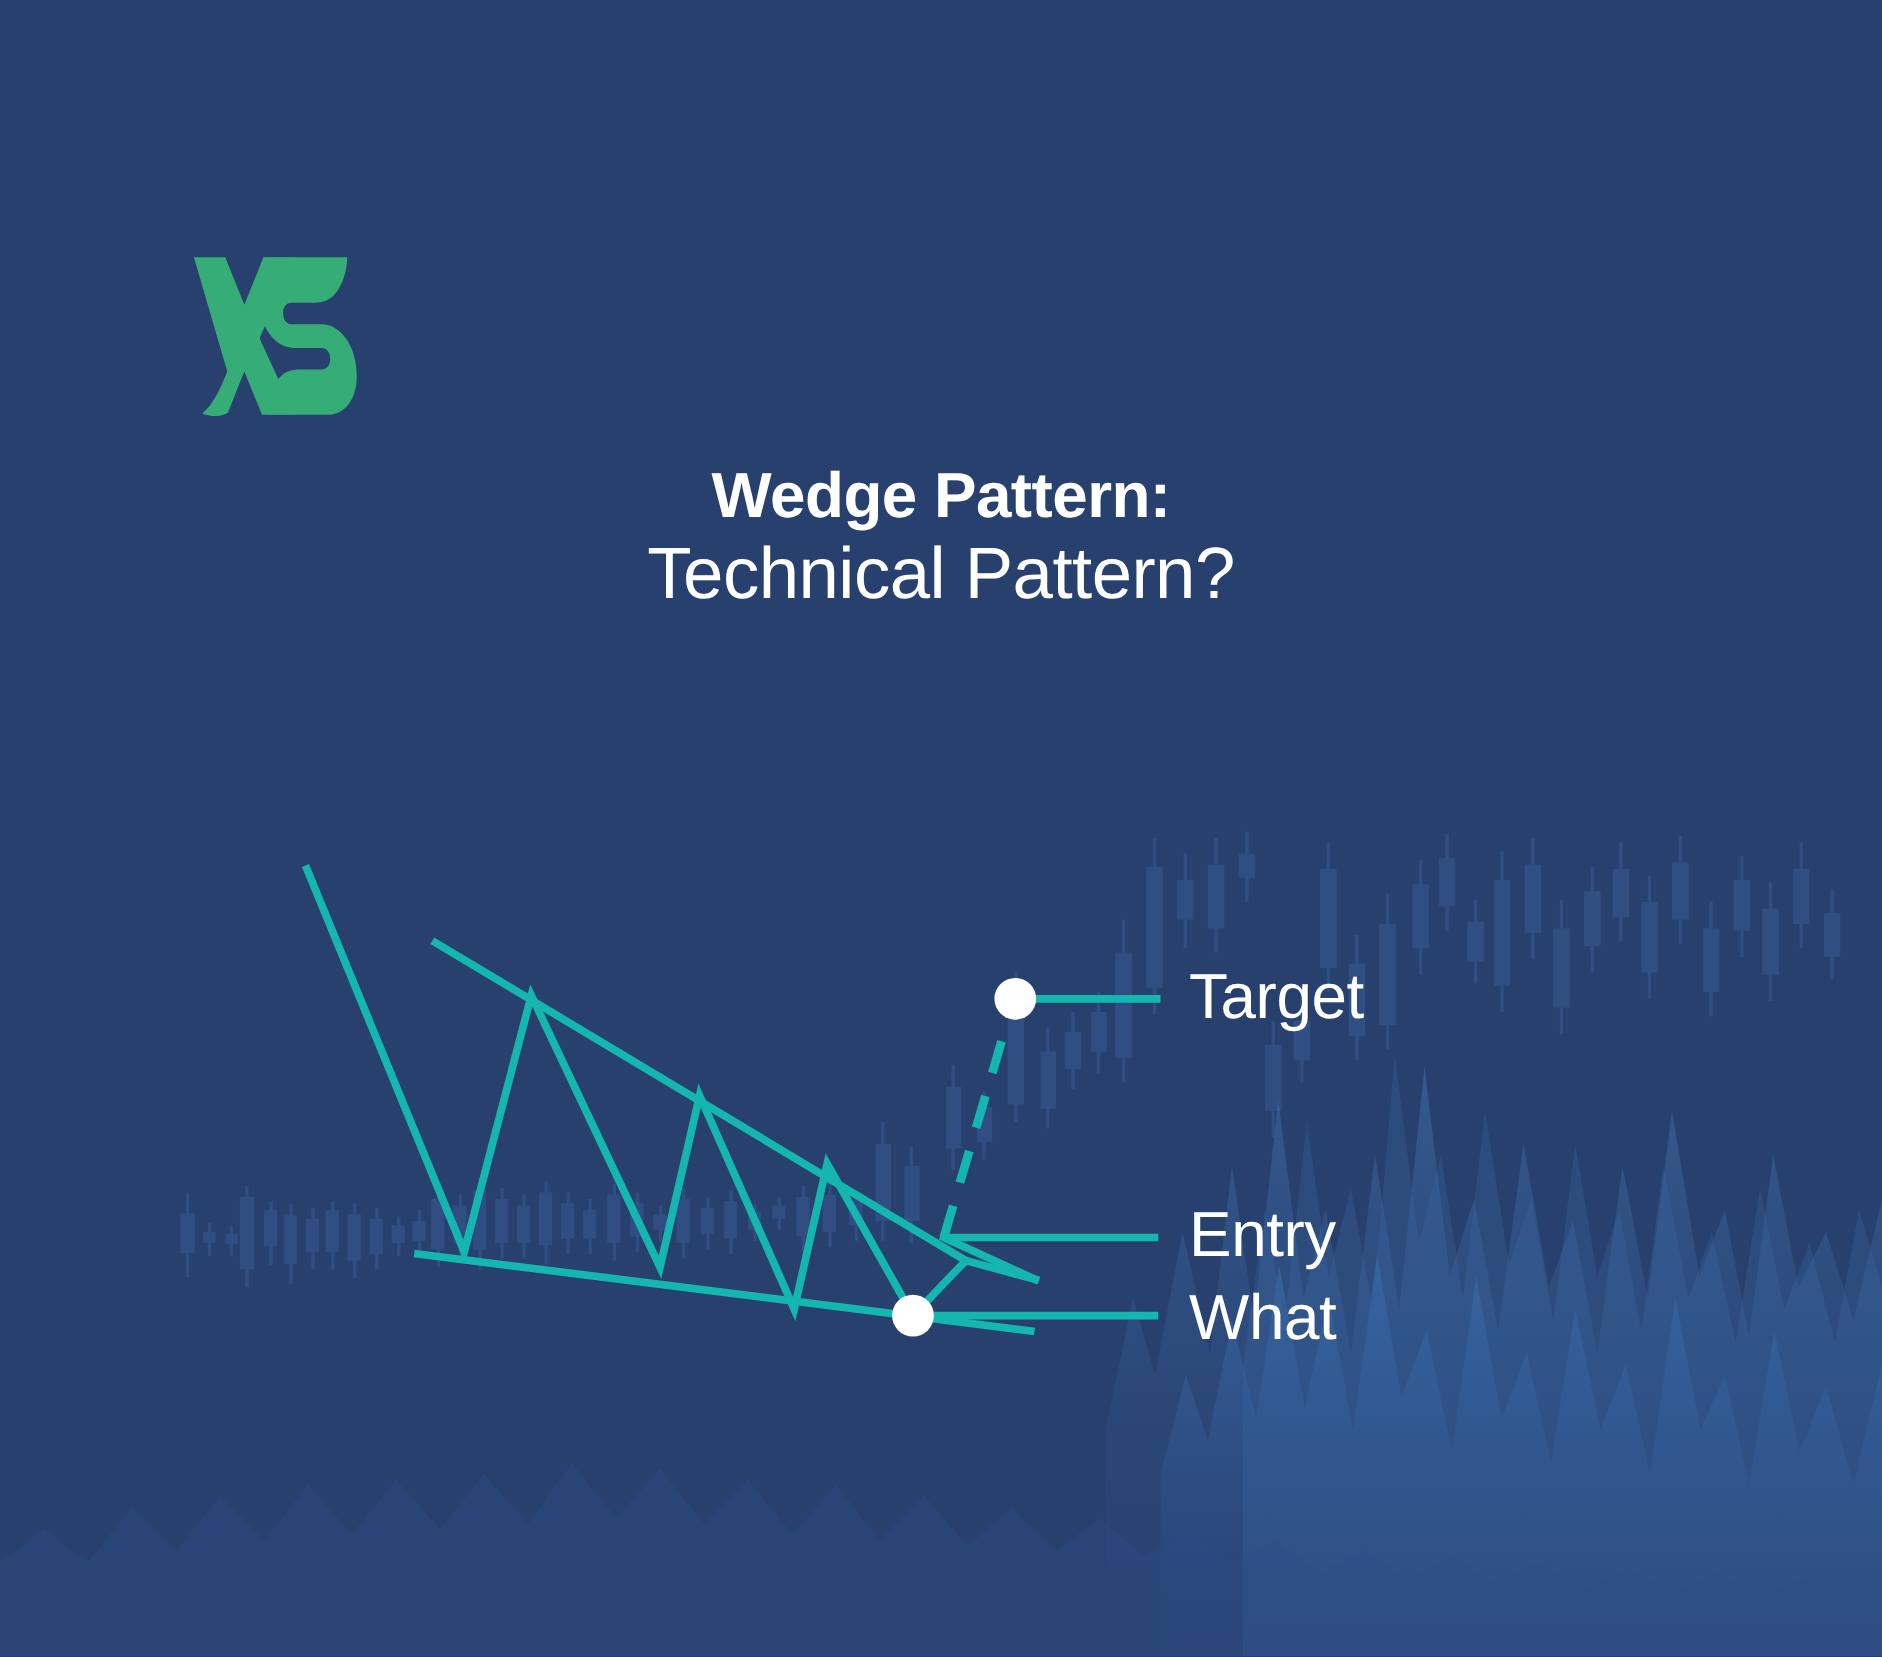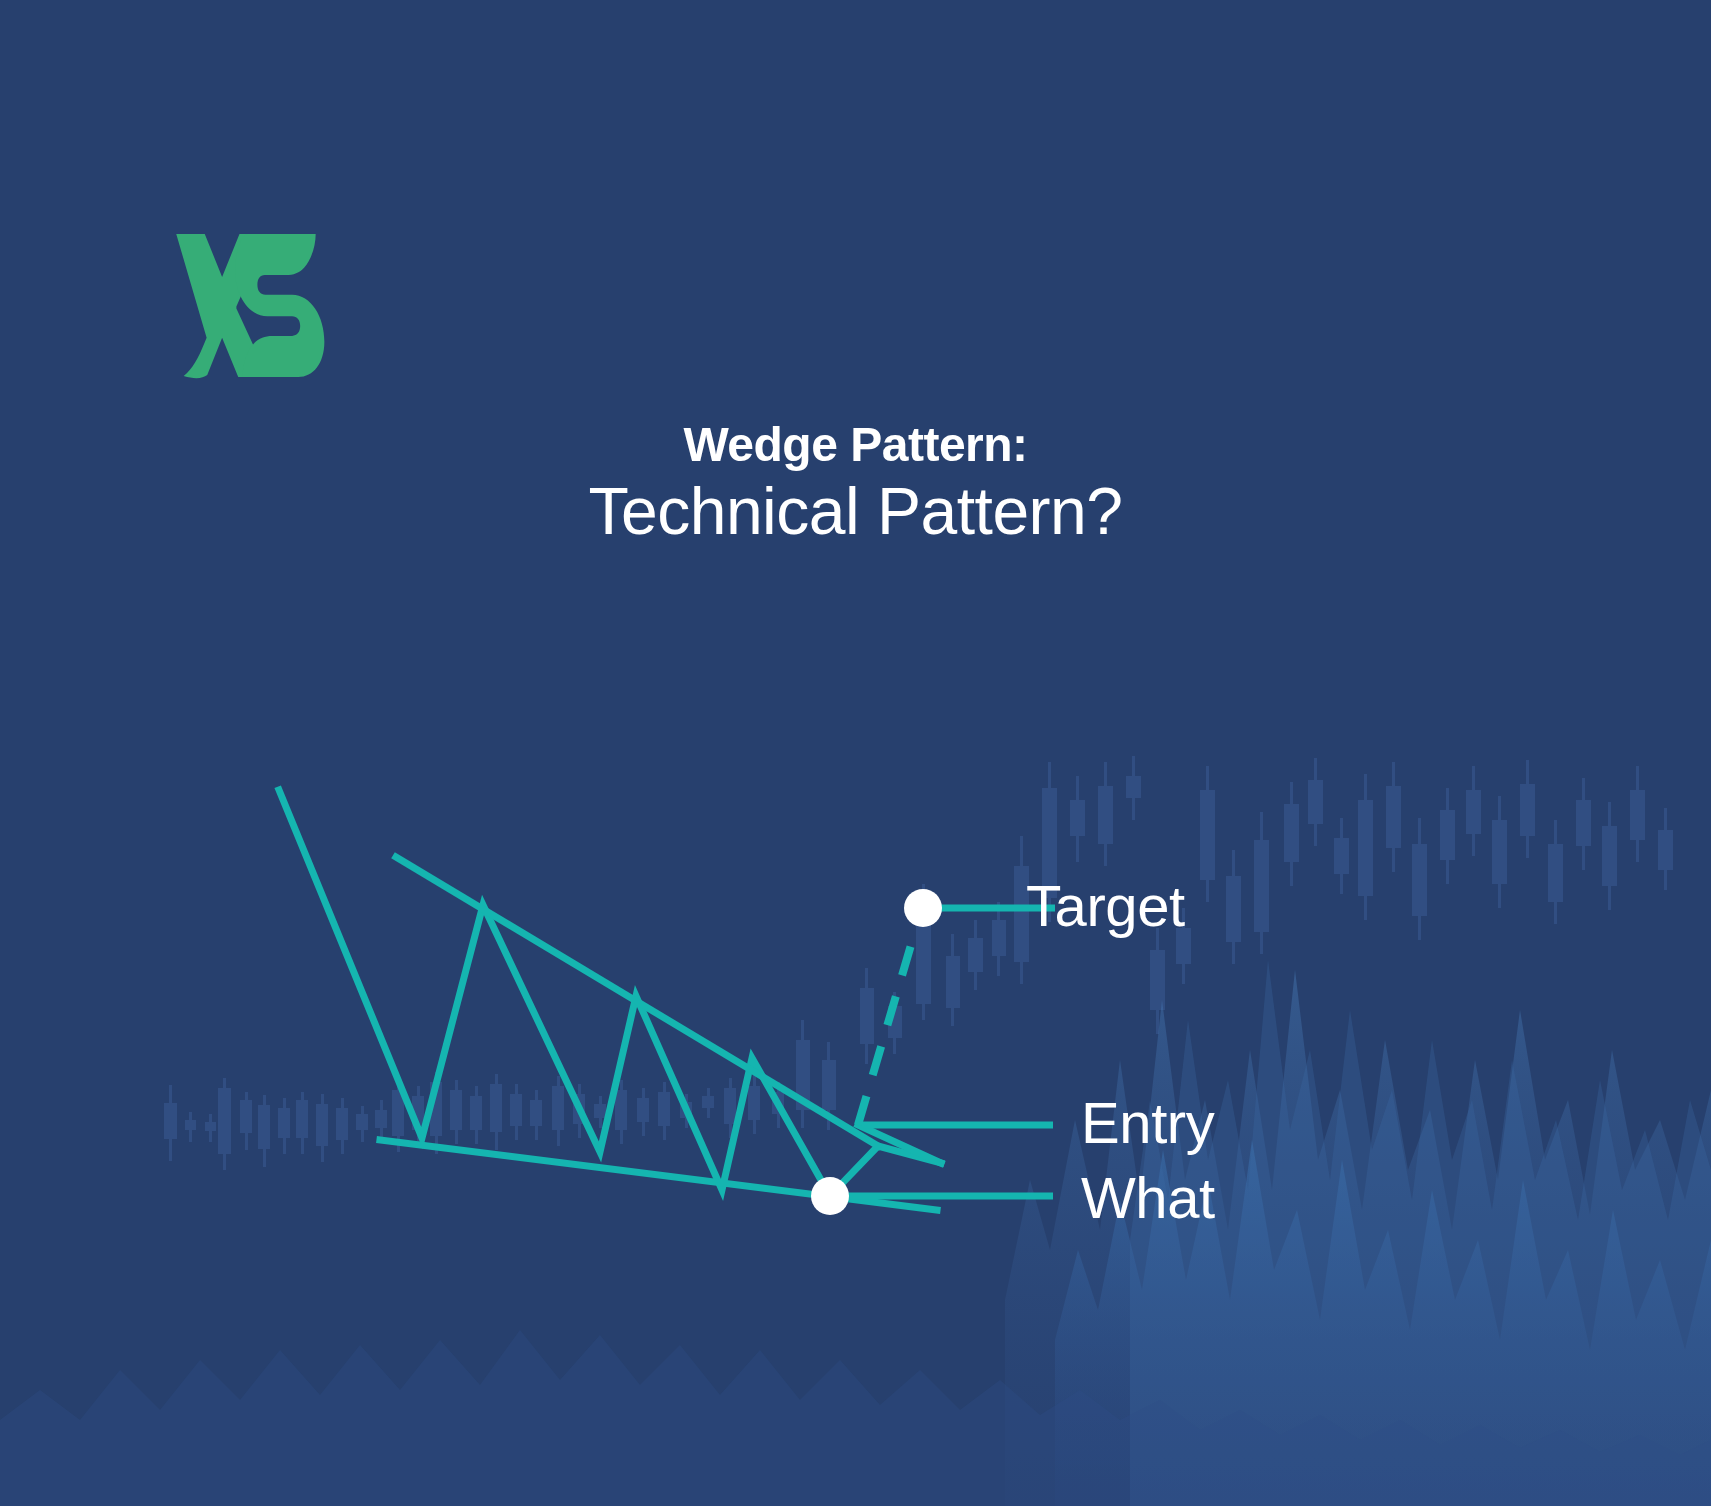--- a/index.html
+++ b/index.html
@@ -38,21 +38,21 @@
   .title-block {
     position: absolute;
     left: 0;
     top: 420px;
     width: 1711px;
     text-align: center;
     color: #ffffff;
     line-height: 1.06;
   }
   .title-line-1 {
-    font-size: 48px;
+    font-size: 58px;
     font-weight: 700;
     letter-spacing: -0.5px;
     margin: 0 0 6px 0;
     display: block;
   }
   .title-line-2,
   .title-line-3 {
     font-size: 66px;
     font-weight: 400;
     letter-spacing: -0.5px;
@@ -67,21 +67,21 @@
     height: 1506px;
   }
   .ann-label {
     position: absolute;
     color: #ffffff;
     font-size: 58px;
     font-weight: 400;
     letter-spacing: -0.4px;
     white-space: nowrap;
   }
-  #label-target { left: 1026px; top: 872px; }
+  #label-target { left: 1081px; top: 872px; }
   #label-entry  { left: 1081px; top: 1089px; text-align: right; }
   #label-stop   { left: 1081px; top: 1164px; }
 </style>
 </head>
 <body>
 
 <div id="canvas">
 
   <svg class="bg-art" viewBox="0 0 1711 1506" preserveAspectRatio="none" aria-hidden="true">
     <defs>

